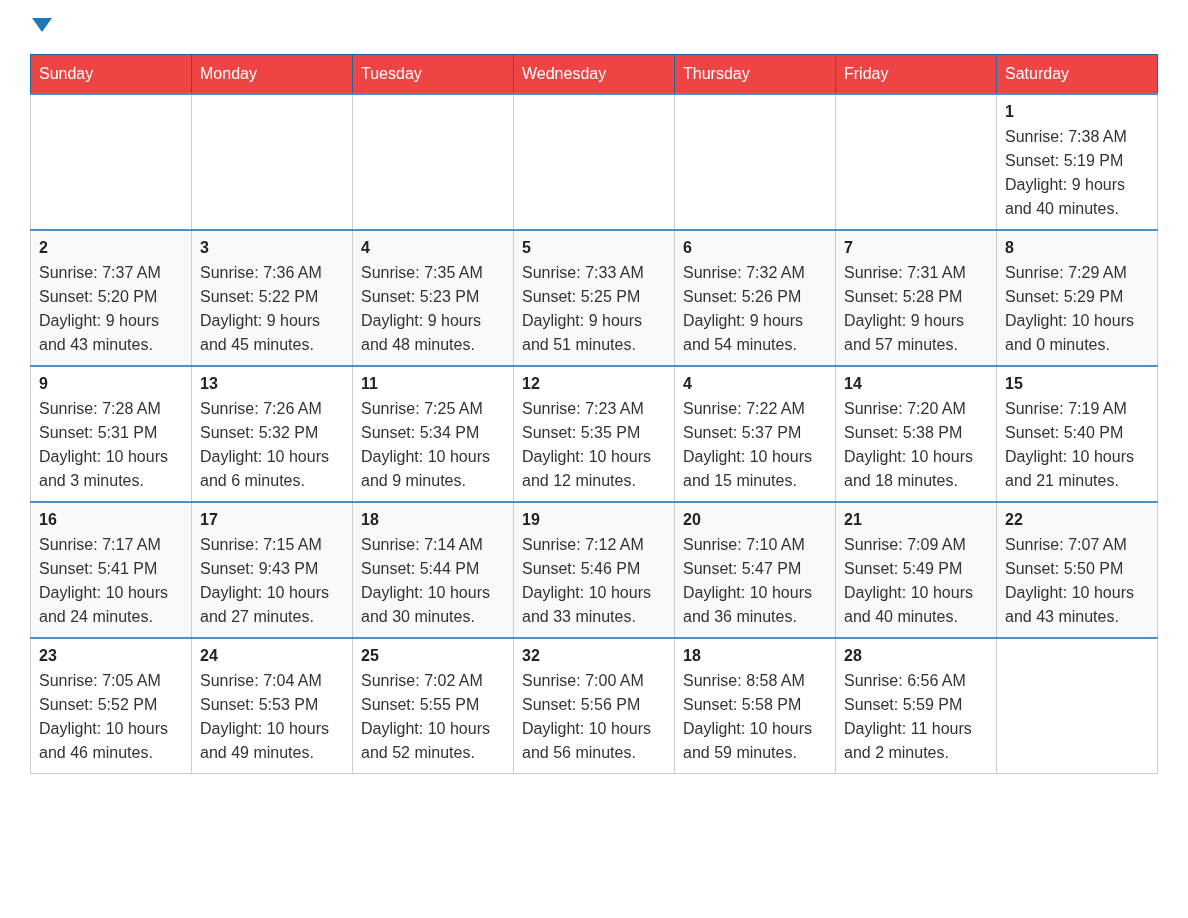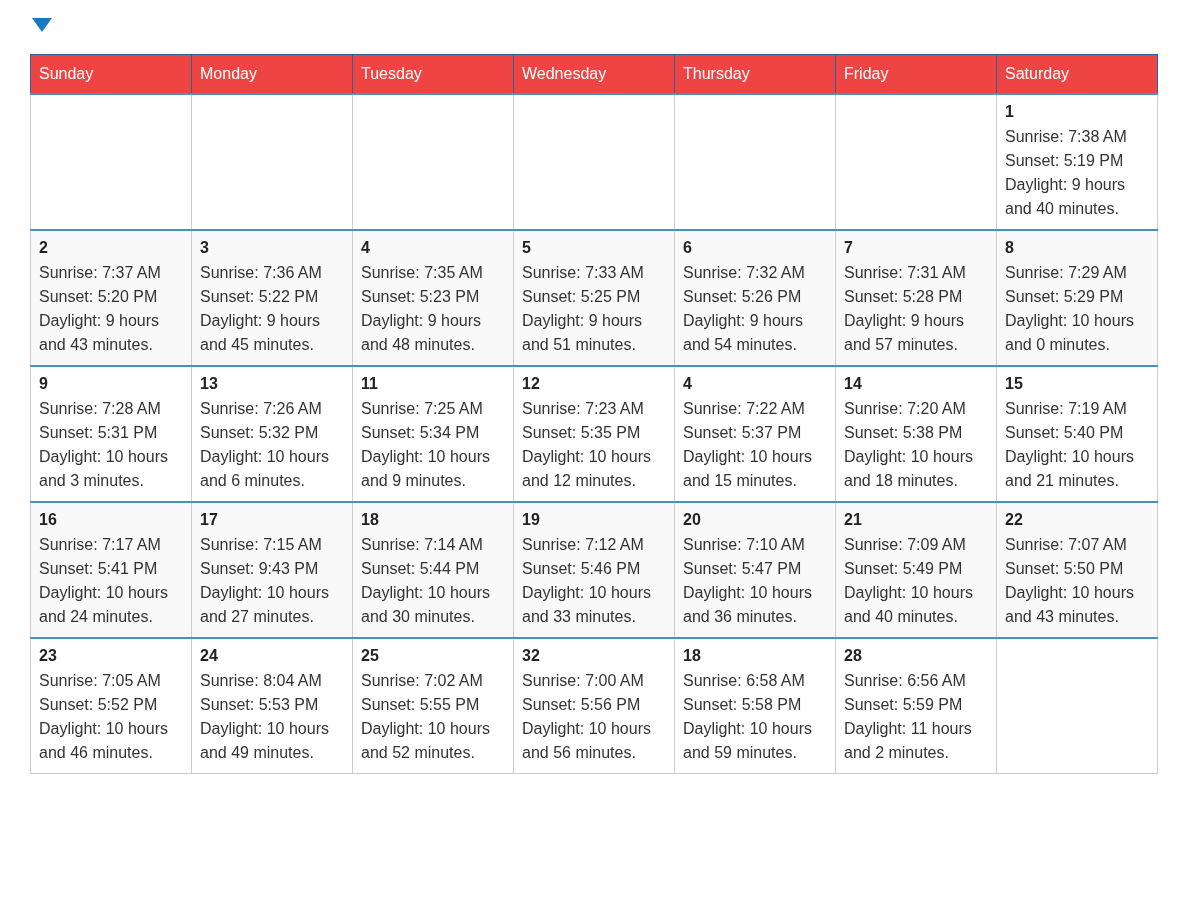--- a/index.html
+++ b/index.html
@@ -283,39 +283,39 @@
       </tr>
       <tr>
         <td>
           <span class="day-number">23</span>
           <div class="day-info">Sunrise: 7:05 AM
 Sunset: 5:52 PM
 Daylight: 10 hours and 46 minutes.</div>
         </td>
         <td>
           <span class="day-number">24</span>
-          <div class="day-info">Sunrise: 8:04 AM
+          <div class="day-info">Sunrise: 7:04 AM
 Sunset: 5:53 PM
 Daylight: 10 hours and 49 minutes.</div>
         </td>
         <td>
           <span class="day-number">25</span>
           <div class="day-info">Sunrise: 7:02 AM
 Sunset: 5:55 PM
 Daylight: 10 hours and 52 minutes.</div>
         </td>
         <td>
           <span class="day-number">32</span>
           <div class="day-info">Sunrise: 7:00 AM
 Sunset: 5:56 PM
 Daylight: 10 hours and 56 minutes.</div>
         </td>
         <td>
           <span class="day-number">18</span>
-          <div class="day-info">Sunrise: 6:58 AM
+          <div class="day-info">Sunrise: 8:58 AM
 Sunset: 5:58 PM
 Daylight: 10 hours and 59 minutes.</div>
         </td>
         <td>
           <span class="day-number">28</span>
           <div class="day-info">Sunrise: 6:56 AM
 Sunset: 5:59 PM
 Daylight: 11 hours and 2 minutes.</div>
         </td>
         <td class="empty-cell"></td>

